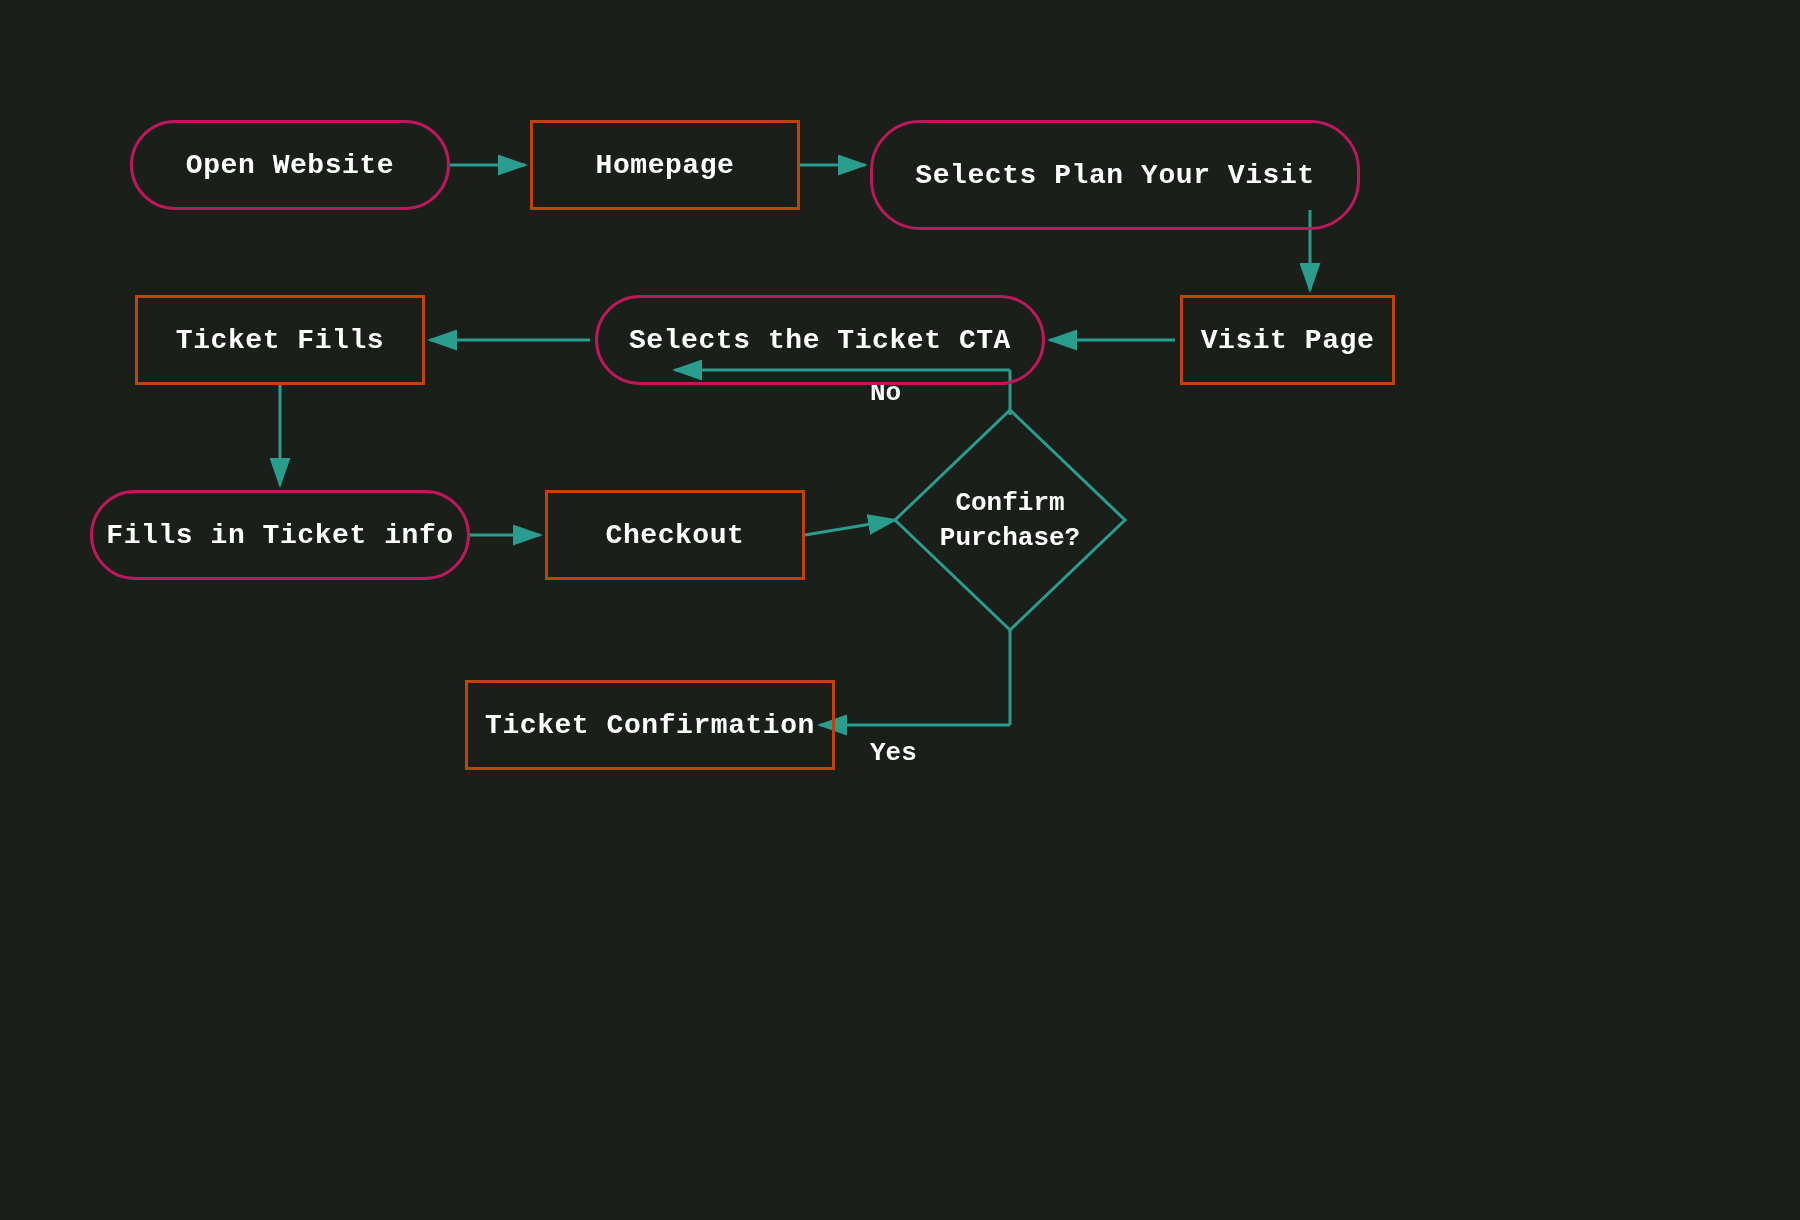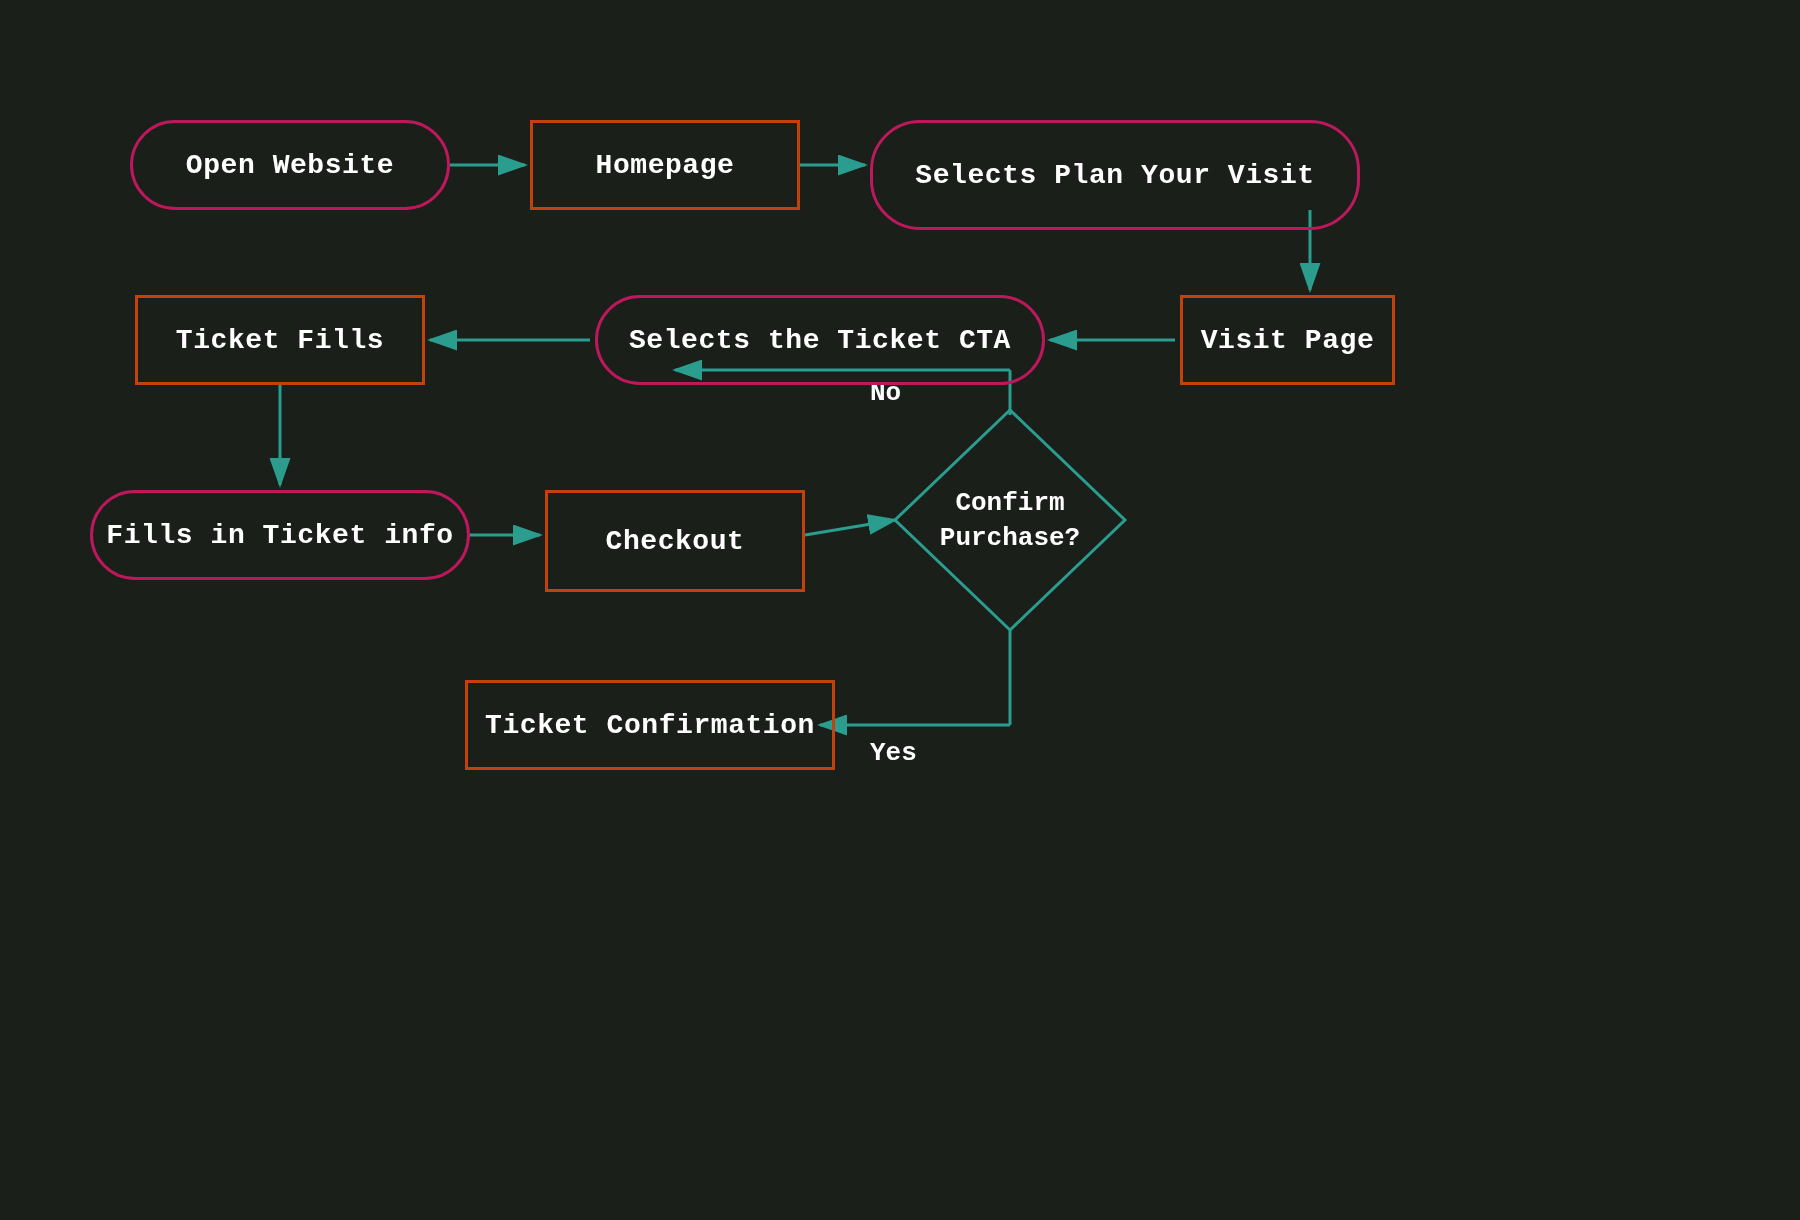--- a/index.html
+++ b/index.html
@@ -122,21 +122,21 @@
   </div>
 
   <div class="node node-rect" style="left:135px; top:295px; width:290px; height:90px;">
     <span>Ticket Fills</span>
   </div>
 
   <div class="node node-pill" style="left:90px; top:490px; width:380px; height:90px;">
     <span>Fills in Ticket info</span>
   </div>
 
-  <div class="node node-rect" style="left:545px; top:490px; width:260px; height:102px;">
+  <div class="node node-rect" style="left:545px; top:490px; width:260px; height:90px;">
     <span>Checkout</span>
   </div>
 
   <div class="node node-rect" style="left:465px; top:680px; width:370px; height:90px;">
     <span>Ticket Confirmation</span>
   </div>
 
 </div>
 
 </body></html>

